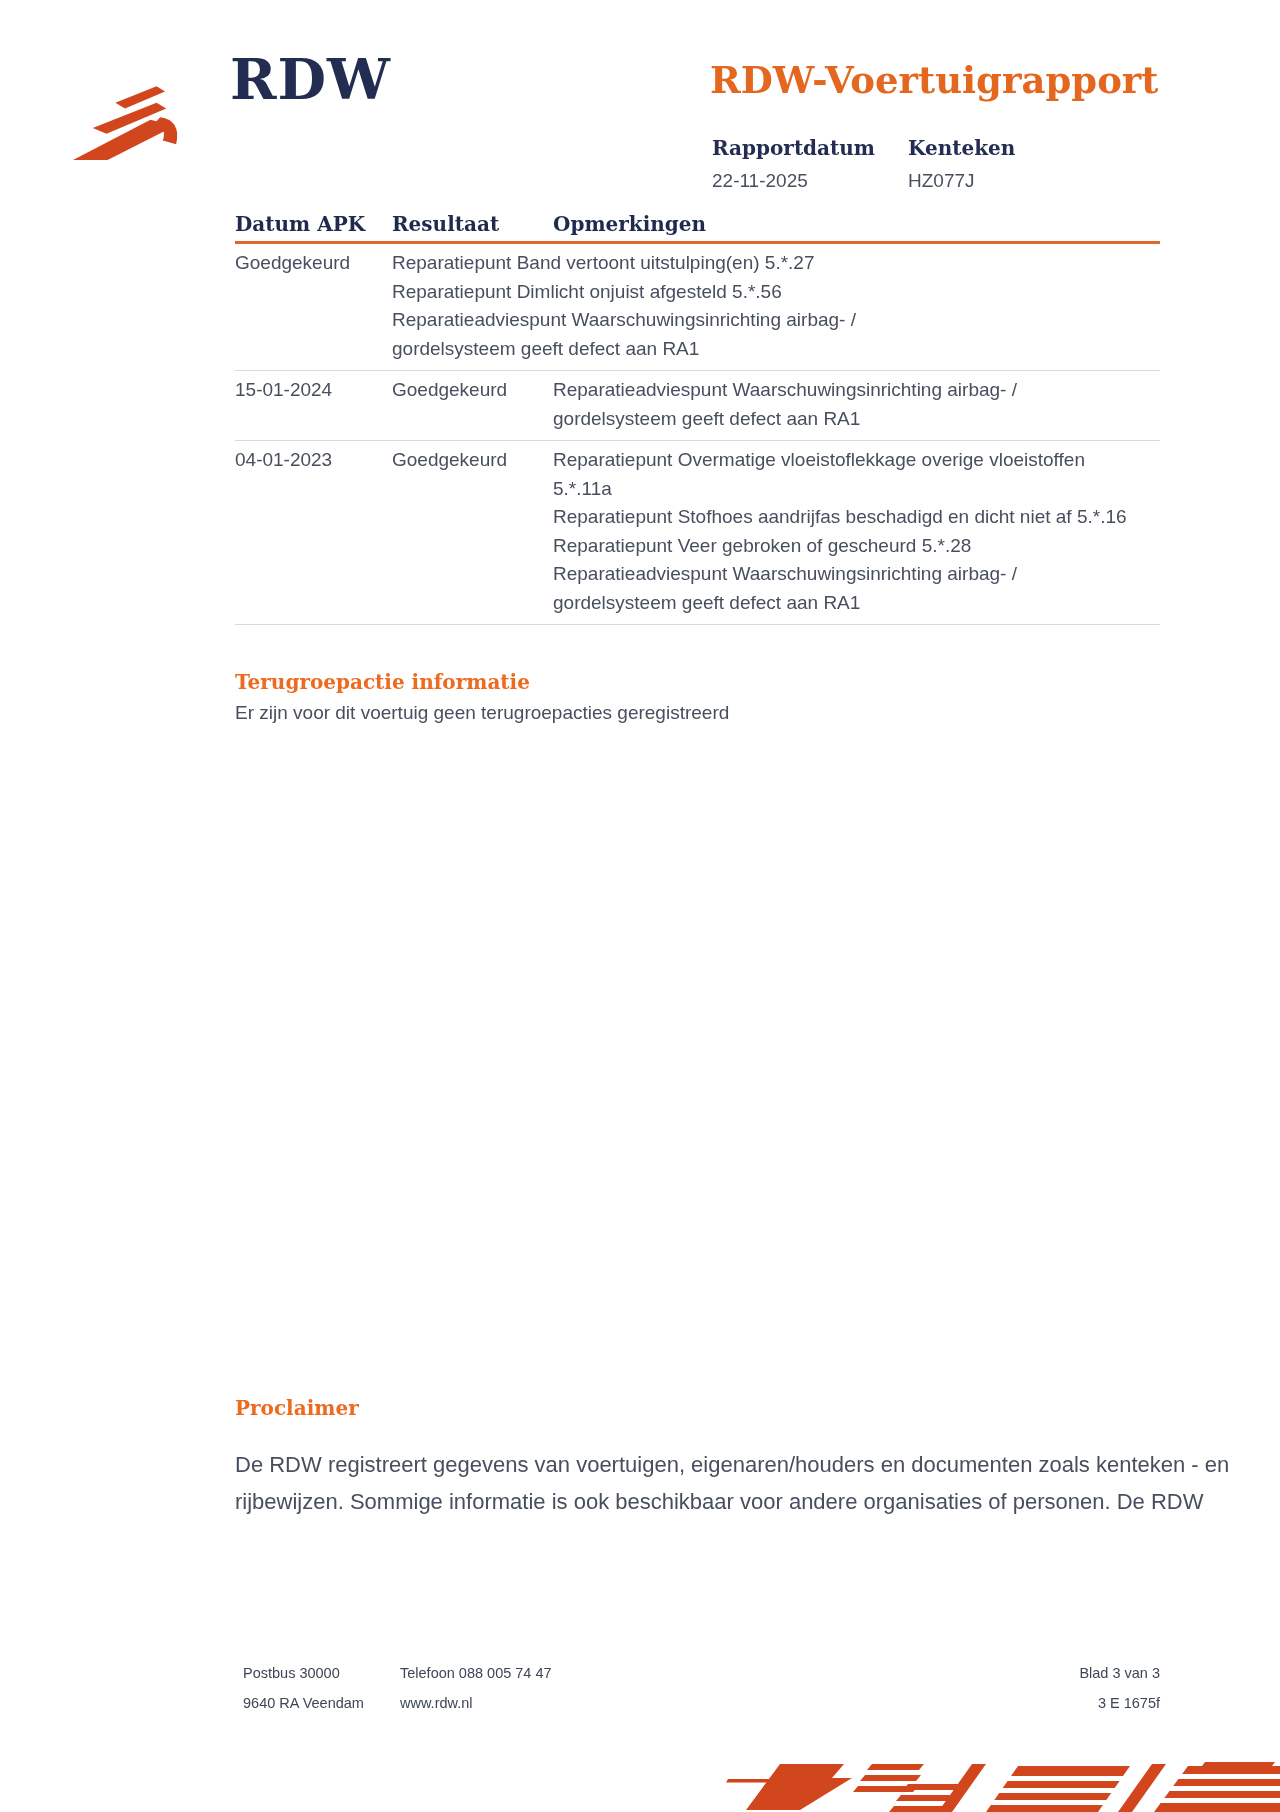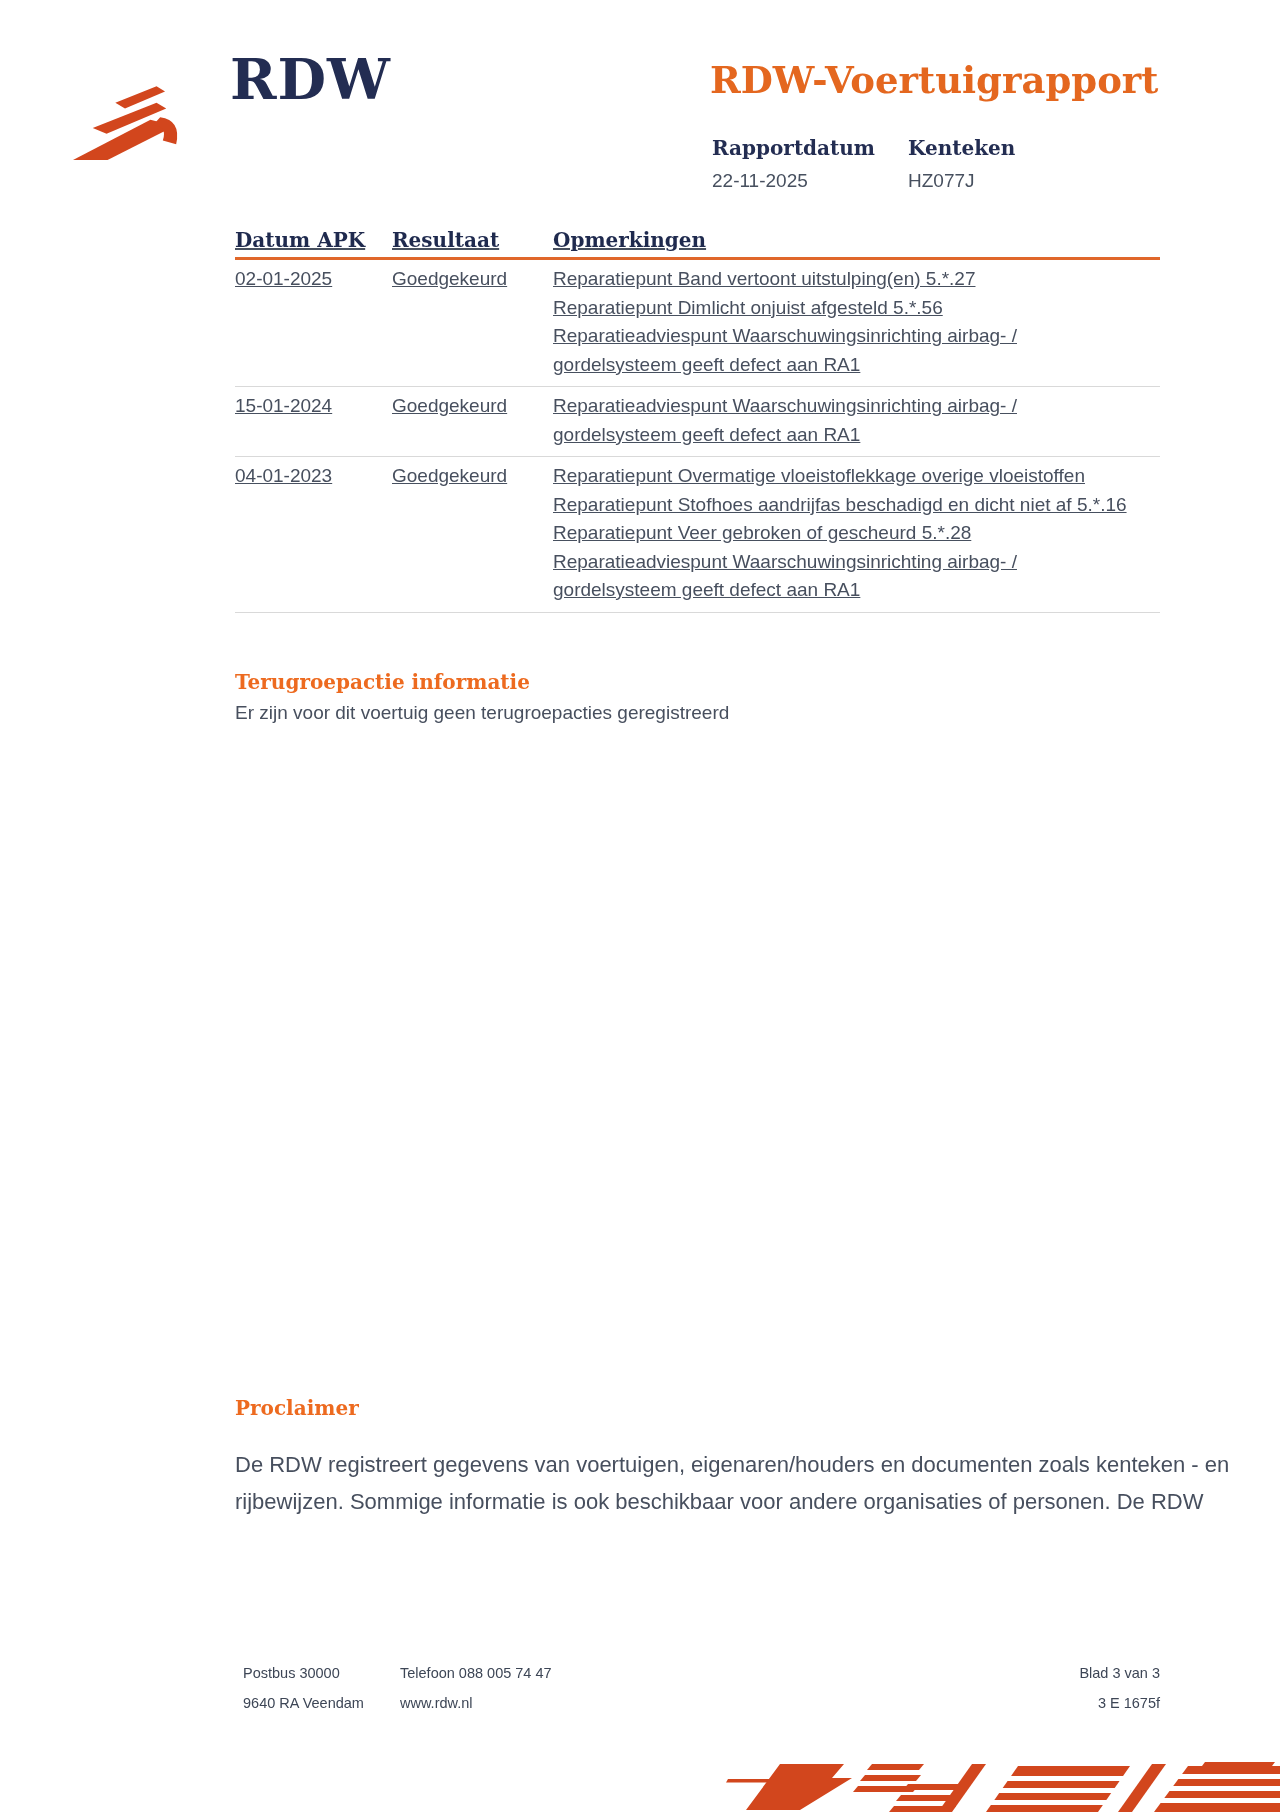--- a/index.html
+++ b/index.html
@@ -31,21 +31,21 @@
   .meta { position: absolute; top: 136px; }
   .meta-date  { left: 712px; }
   .meta-plate { left: 908px; }
   .meta-label {
     font-family: "DejaVu Serif", serif; font-weight: bold;
     font-size: 20px; color: #232d52;
   }
   .meta-value { margin-top: 10px; font-size: 19px; color: #47505f; }
 
   
-  .apk-table { position: absolute; left: 235px; top: 228px; width: 925px; text-decoration: underline; }
+  .apk-table { position: absolute; left: 235px; top: 212px; width: 925px; }
   .thead, .trow { display: grid; grid-template-columns: 157px 161px 1fr; }
   .thead {
     padding-bottom: 5px;
     border-bottom: 3px solid #e0672a;
   }
   .th {
     font-family: "DejaVu Serif", serif; font-weight: bold;
     font-size: 20px; color: #1f2a4e;
   }
   .trow { padding: 5px 0 7px; border-bottom: 1px solid #d9d9d9; }
@@ -104,21 +104,20 @@
   </div>
 
   <div class="apk-table">
     <div class="thead">
       <div class="th">Datum APK</div>
       <div class="th">Resultaat</div>
       <div class="th">Opmerkingen</div>
     </div>
 
     <div class="trow">
-      <div class="td">02-01-2025</div>
       <div class="td">Goedgekeurd</div>
       <div class="td">
         <div class="rline">Reparatiepunt Band vertoont uitstulping(en) 5.*.27</div>
         <div class="rline">Reparatiepunt Dimlicht onjuist afgesteld 5.*.56</div>
         <div class="rline">Reparatieadviespunt Waarschuwingsinrichting airbag- /</div>
         <div class="rline">gordelsysteem geeft defect aan RA1</div>
       </div>
     </div>
 
     <div class="trow">
@@ -128,20 +127,21 @@
         <div class="rline">Reparatieadviespunt Waarschuwingsinrichting airbag- /</div>
         <div class="rline">gordelsysteem geeft defect aan RA1</div>
       </div>
     </div>
 
     <div class="trow">
       <div class="td">04-01-2023</div>
       <div class="td">Goedgekeurd</div>
       <div class="td">
         <div class="rline">Reparatiepunt Overmatige vloeistoflekkage overige vloeistoffen</div>
+        <div class="rline">5.*.11a</div>
         <div class="rline">Reparatiepunt Stofhoes aandrijfas beschadigd en dicht niet af 5.*.16</div>
         <div class="rline">Reparatiepunt Veer gebroken of gescheurd 5.*.28</div>
         <div class="rline">Reparatieadviespunt Waarschuwingsinrichting airbag- /</div>
         <div class="rline">gordelsysteem geeft defect aan RA1</div>
       </div>
     </div>
   </div>
 
   <h2 class="section-heading recall-heading">Terugroepactie informatie</h2>
   <p class="recall-text">Er zijn voor dit voertuig geen terugroepacties geregistreerd</p>

